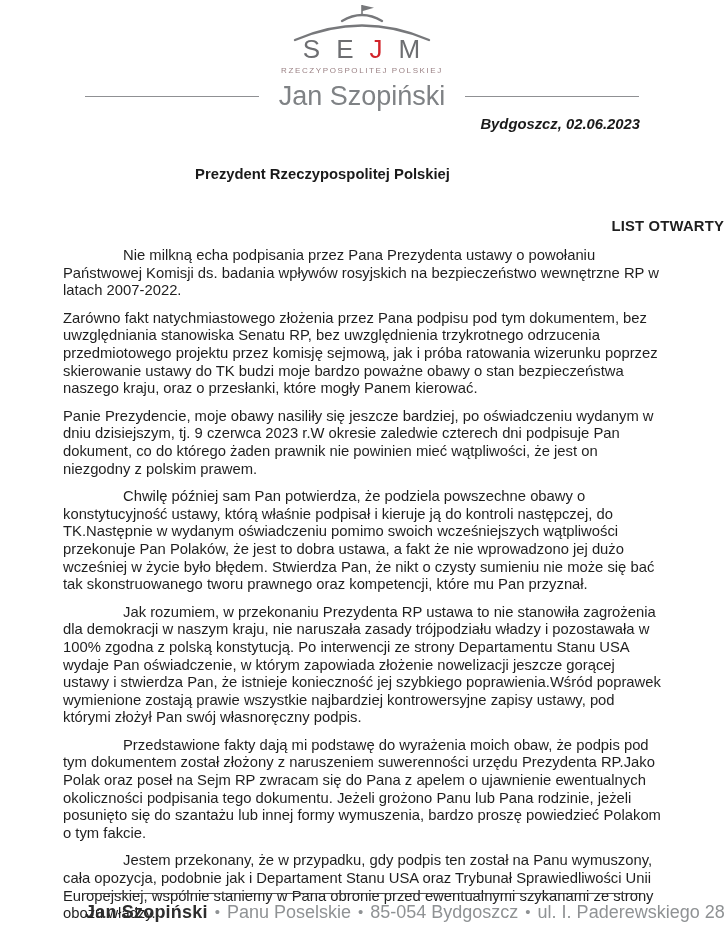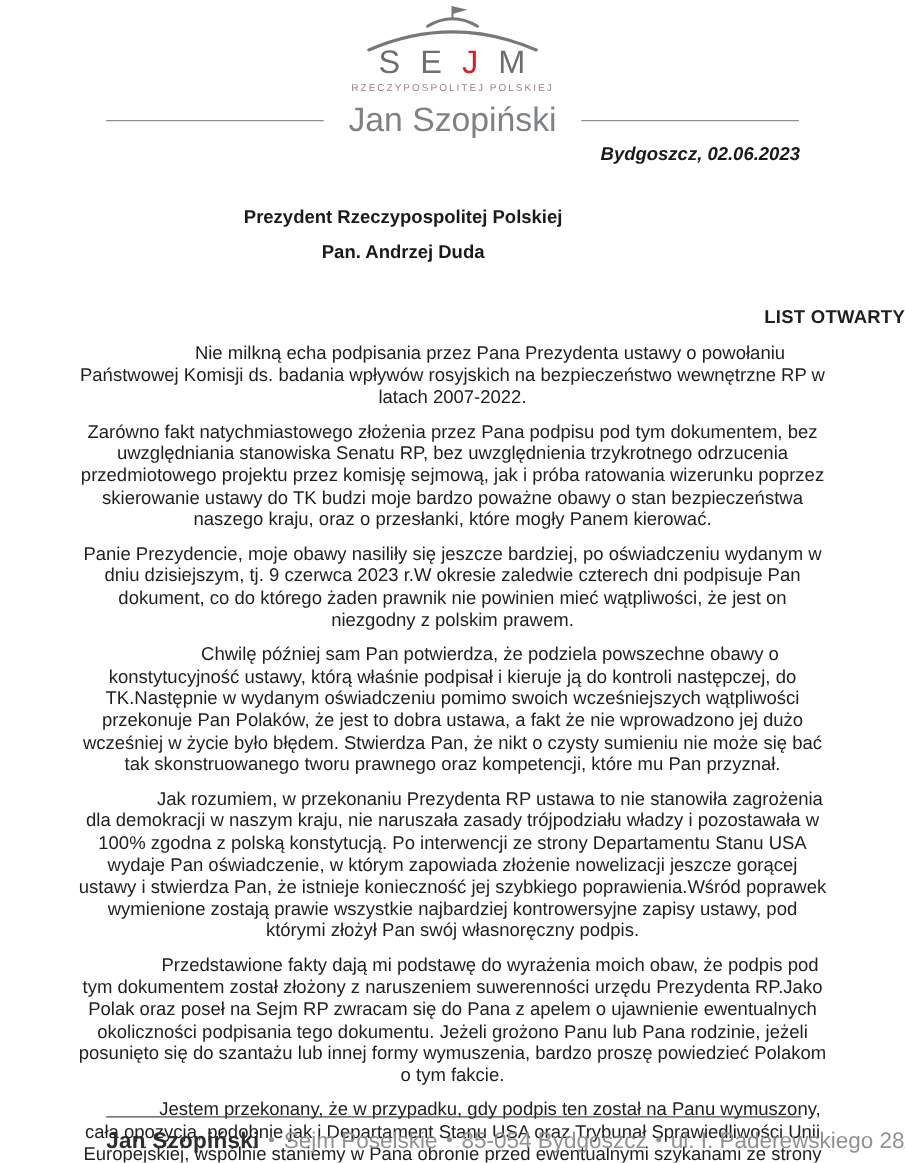--- a/index.html
+++ b/index.html
@@ -58,21 +58,21 @@
   .title{
     margin-top:36px;
     text-align:right;
     font-size:14.8px;font-weight:700;letter-spacing:.2px;
   }
   .content{
     margin:13px 63px 0 63px;
     font-size:14.8px;line-height:17.6px;
     text-align:left;
   }
-  .content p{margin:0 0 10px 0;text-align:center;}
+  .content p{margin:0 0 10px 0;}
   .content p.indent{text-indent:60px;}
 
   
   .footer{
     position:absolute;left:85px;right:83px;top:893px;
     border-top:1.5px solid #4d4d4d;
     padding-top:8px;
     text-align:center;
     white-space:nowrap;
     font-size:18px;color:#8f9294;
@@ -104,21 +104,20 @@
   <div class="name-row">
     <div class="name-rule"></div>
     <div class="name-text">Jan Szopiński</div>
     <div class="name-rule"></div>
   </div>
 
   <div class="date-row">Bydgoszcz, 02.06.2023</div>
 
   <div class="addressee">
     <div class="line1">Prezydent Rzeczypospolitej Polskiej</div>
-    <div class="line2">Pan. Andrzej Duda</div>
   </div>
 
   <div class="title">LIST OTWARTY</div>
 
   <div class="content">
 
       <p class="indent">Nie milkną echa podpisania przez Pana Prezydenta ustawy o powołaniu Państwowej Komisji ds. badania wpływów rosyjskich na bezpieczeństwo wewnętrzne RP w latach 2007-2022.</p>
 
       <p>Zarówno fakt natychmiastowego złożenia przez Pana podpisu pod tym dokumentem, bez uwzględniania stanowiska Senatu RP, bez uwzględnienia trzykrotnego odrzucenia przedmiotowego projektu przez komisję sejmową, jak i próba ratowania wizerunku poprzez skierowanie ustawy do TK budzi moje bardzo poważne obawy o stan bezpieczeństwa naszego kraju, oraz o przesłanki, które mogły Panem kierować.</p>
 
@@ -127,16 +126,16 @@
       <p class="indent">Chwilę później sam Pan potwierdza, że podziela powszechne obawy o konstytucyjność ustawy, którą właśnie podpisał i kieruje ją do kontroli następczej, do TK.Następnie w wydanym oświadczeniu pomimo swoich wcześniejszych wątpliwości przekonuje Pan Polaków, że jest to dobra ustawa, a fakt że nie wprowadzono jej dużo wcześniej w życie było błędem. Stwierdza Pan, że nikt o czysty sumieniu nie może się bać tak skonstruowanego tworu prawnego oraz kompetencji, które mu Pan przyznał.</p>
 
       <p class="indent">Jak rozumiem, w przekonaniu Prezydenta RP ustawa to nie stanowiła zagrożenia dla demokracji w naszym kraju, nie naruszała zasady trójpodziału władzy i pozostawała w 100% zgodna z polską konstytucją. Po interwencji ze strony Departamentu Stanu USA wydaje Pan oświadczenie, w którym zapowiada złożenie nowelizacji jeszcze gorącej ustawy i stwierdza Pan, że istnieje konieczność jej szybkiego poprawienia.Wśród poprawek wymienione zostają prawie wszystkie najbardziej kontrowersyjne zapisy ustawy, pod którymi złożył Pan swój własnoręczny podpis.</p>
 
       <p class="indent">Przedstawione fakty dają mi podstawę do wyrażenia moich obaw, że podpis pod tym dokumentem został złożony z naruszeniem suwerenności urzędu Prezydenta RP.Jako Polak oraz poseł na Sejm RP zwracam się do Pana z apelem o ujawnienie ewentualnych okoliczności podpisania tego dokumentu. Jeżeli grożono Panu lub Pana rodzinie, jeżeli posunięto się do szantażu lub innej formy wymuszenia, bardzo proszę powiedzieć Polakom o tym fakcie.</p>
 
       <p class="indent">Jestem przekonany, że w przypadku, gdy podpis ten został na Panu wymuszony, cała opozycja, podobnie jak i Departament Stanu USA oraz Trybunał Sprawiedliwości Unii Europejskiej, wspólnie staniemy w Pana obronie przed ewentualnymi szykanami ze strony obozu władzy.</p>
     </div>
 
   <div class="footer">
-    <span class="fname">Jan Szopiński</span><span><span><span class="sep">•</span><span class="fitem">Sejm Poselskie</span></span><span><span class="sep">•</span><span class="fitem">85-054 Bydgoszcz</span></span><span><span class="sep">•</span><span class="fitem">ul. I. Paderewskiego 28/2</span></span></span>
+    <span class="fname">Jan Szopiński</span><span><span><span class="sep">•</span><span class="fitem">Panu Poselskie</span></span><span><span class="sep">•</span><span class="fitem">85-054 Bydgoszcz</span></span><span><span class="sep">•</span><span class="fitem">ul. I. Paderewskiego 28/2</span></span></span>
   </div>
 
 </div>
 
 </body></html>

